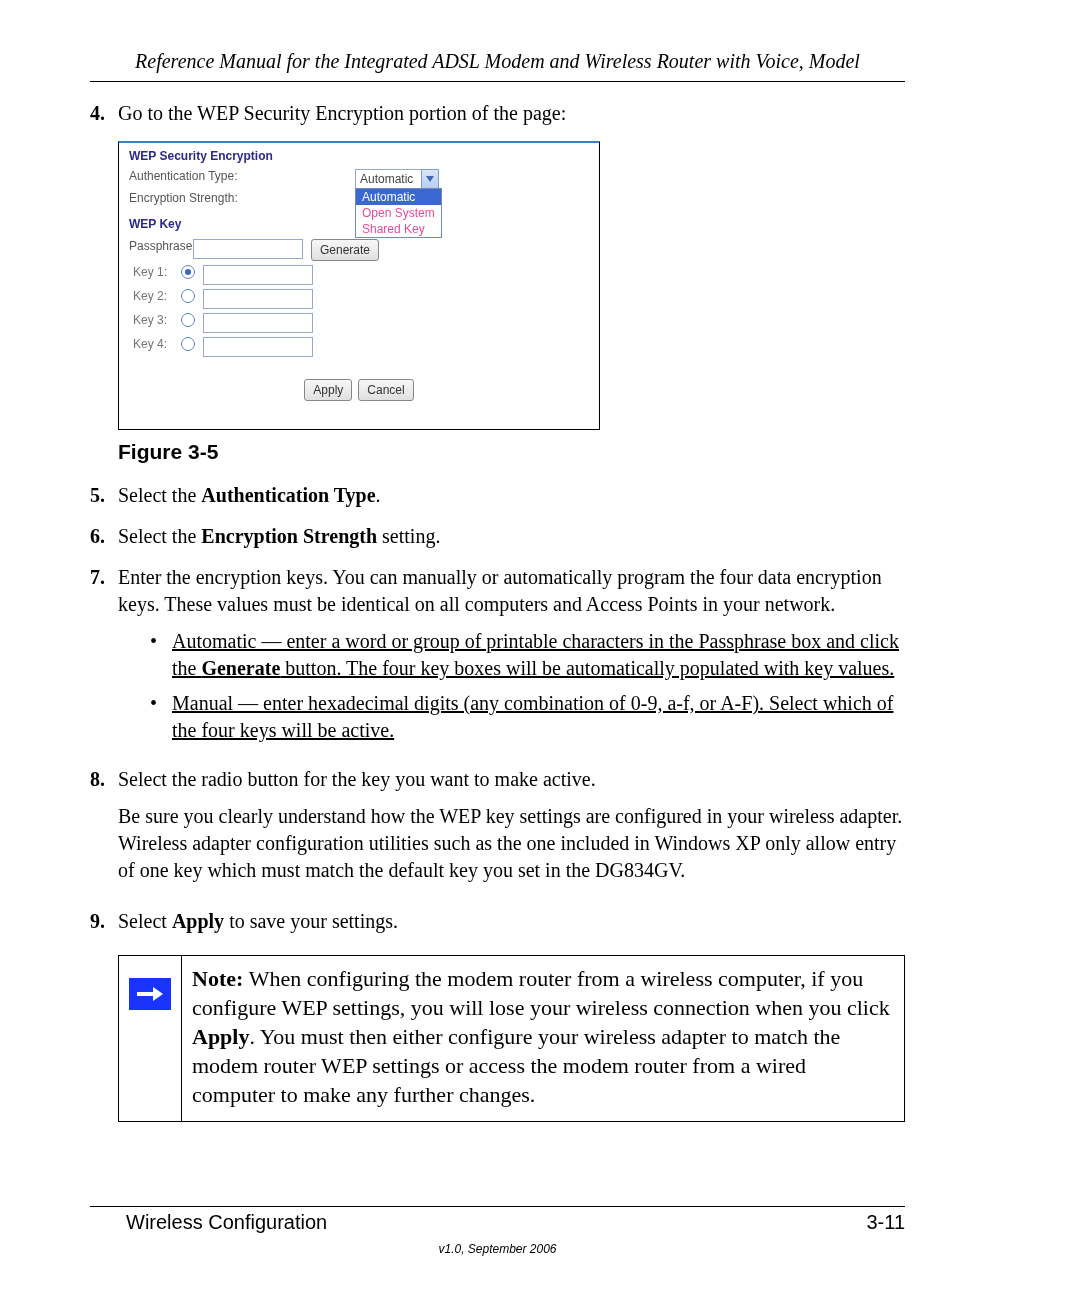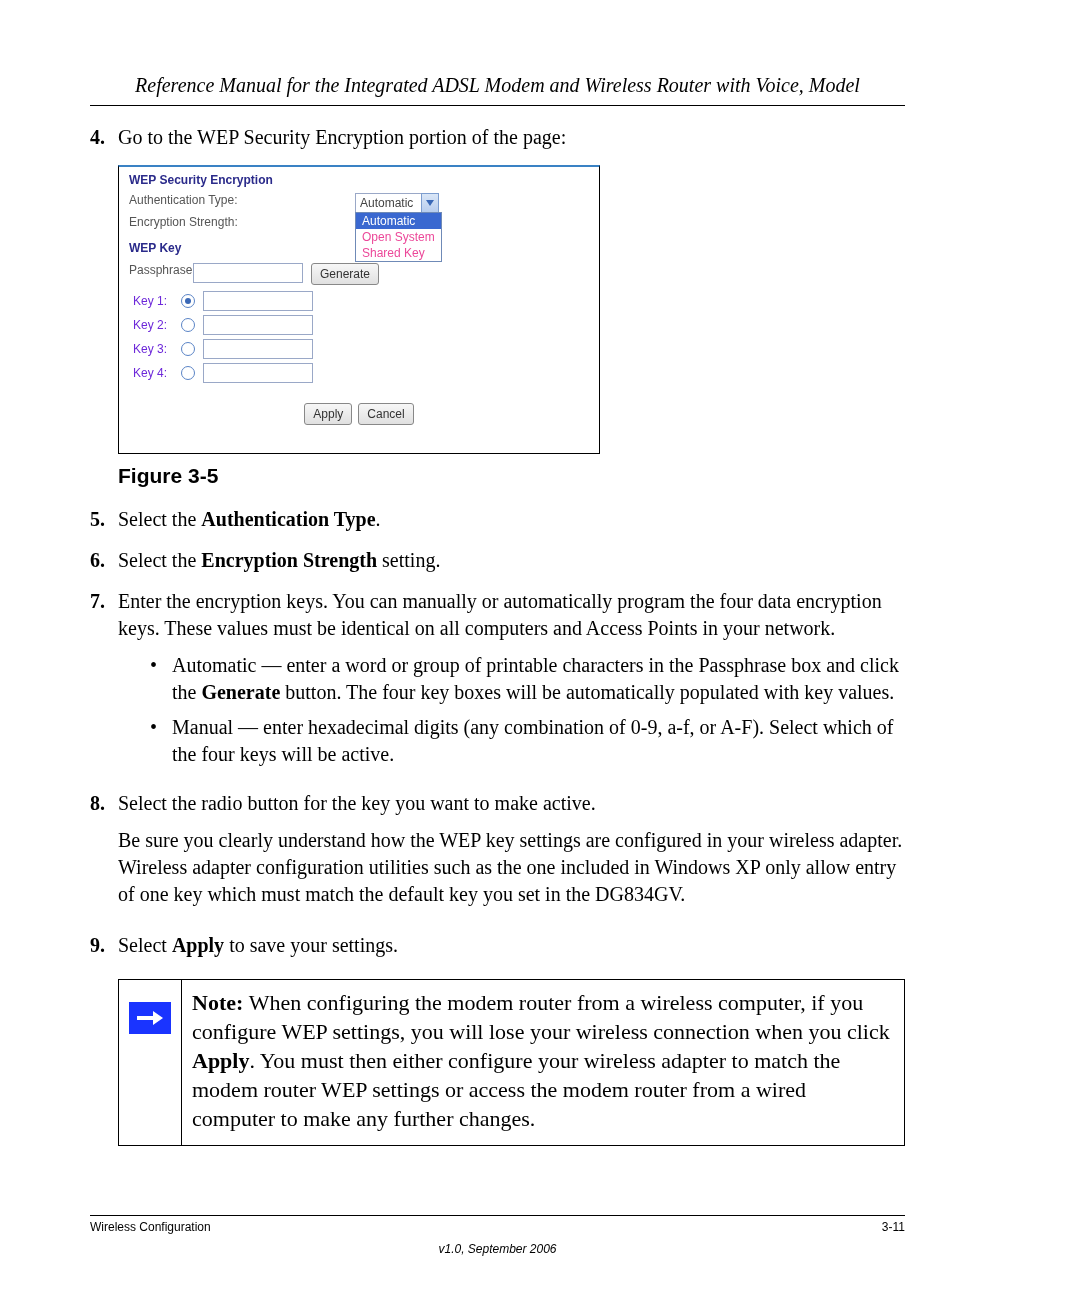--- a/index.html
+++ b/index.html
@@ -1,54 +1,54 @@
 <!DOCTYPE html>
 <html><head>
 <meta charset="utf-8">
 <style>
   html,body{margin:0;padding:0;background:#fff;font-family:"Times New Roman",Times,serif;color:#000;}
-  .page{width:995px;height:1296px;box-sizing:border-box;padding:74px 90px 40px 90px;position:relative;}
+  .page{width:995px;height:1296px;box-sizing:border-box;padding:50px 90px 40px 90px;position:relative;}
   .top-title{font-style:italic;font-size:20px;text-align:center;margin-bottom:8px;}
   .hr-top{border:none;border-top:1.5px solid #000;margin:0 0 18px 0;}
   .hr-bot{border:none;border-top:1.5px solid #000;margin:14px 0 4px 0;}
   ol.steps{list-style:none;padding:0;margin:0;font-size:20px;line-height:1.35;}
   ol.steps>li{display:flex;margin:0 0 14px 0;}
   ol.steps>li .num{font-weight:bold;min-width:28px;}
   ol.steps>li .txt{flex:1;}
   ol.steps .txt p{margin:0 0 10px 0;}
-  ul.sub{list-style:none;margin:6px 0 6px 32px;padding:0;}
+  ul.sub{list-style:none;margin:6px 0 6px 32px;padding:0;text-decoration:underline;}
   ul.sub li{position:relative;padding-left:22px;margin-bottom:8px;}
   ul.sub li::before{content:"•";position:absolute;left:0;top:0;}
   .fig-label{font-family:Arial,Helvetica,sans-serif;font-weight:bold;font-size:21px;margin:10px 0 18px 28px;}
   .note-box{display:flex;border:1.5px solid #000;margin:20px 0 0 28px;}
   .note-box .icon-cell{width:62px;border-right:1.5px solid #000;display:flex;align-items:flex-start;justify-content:center;padding-top:22px;}
   .note-box .note-text{flex:1;padding:8px 10px 12px 10px;font-size:22px;line-height:1.32;}
   .note-arrow{width:42px;height:32px;background:#1a34ff;display:flex;align-items:center;justify-content:center;}
   .note-arrow svg{display:block;}
-  .footer{font-family:Arial,Helvetica,sans-serif;font-size:12px;display:flex;justify-content:space-between;margin-top:4px;}
+  .footer{font-family:Arial,Helvetica,sans-serif;font-size:20px;display:flex;justify-content:space-between;margin-top:4px;margin-left:36px;}
   .footer-version{font-style:italic;text-align:center;font-family:Arial,Helvetica,sans-serif;font-size:12px;margin-top:8px;}
   b{font-weight:bold;}
 
   
   .shot-wrap{margin:8px 0 0 28px;width:480px;border:1px solid #000;border-top:2px solid #3a82c4;font-family:Arial,Helvetica,sans-serif;font-size:12px;background:#fff;}
   .shot-inner{padding:6px 10px 0 10px;}
   .shot-heading{color:#2a2a8a;font-weight:bold;margin-bottom:6px;}
   .shot-row{display:flex;align-items:flex-start;height:22px;color:#555;}
   .shot-label{width:226px;}
   .shot-key-sec{color:#2a2a8a;font-weight:bold;margin-top:4px;}
   .combo{position:relative;width:84px;height:20px;}
   .combo-field{box-sizing:border-box;width:84px;height:20px;border:1px solid #9aa8c7;background:#fff;color:#444;padding:0 4px;display:flex;align-items:center;font-size:12px;}
   .combo-btn{position:absolute;right:0;top:0;width:18px;height:20px;background:linear-gradient(#d9e6f7,#b8cdee);border:1px solid #7c9dcf;box-sizing:border-box;display:flex;align-items:center;justify-content:center;}
   .combo-btn svg{fill:#3a68b6;}
   .combo-list{position:absolute;left:0;top:19px;border:1px solid #6f8ab7;background:#fff;min-width:84px;box-sizing:border-box;z-index:5;}
   .combo-list div{padding:1px 6px;color:#ec4899;white-space:nowrap;}
   .combo-list .hl{background:#3a68d0;color:#fff;}
   .inline-input{border:1px solid #9aa8c7;height:20px;width:110px;box-sizing:border-box;background:#fff;}
   .btn{border:1px solid #888;background:linear-gradient(#f7f7f7,#e0e0e0);height:20px;padding:0 8px;font-size:12px;color:#333;display:inline-flex;align-items:center;cursor:default;border-radius:3px;}
-  .key-row{display:flex;align-items:center;height:24px;color:#6d28d9;margin-left:4px;}
+  .key-row{display:flex;align-items:flex-start;height:24px;color:#737373;margin-left:4px;}
   .key-row .klbl{width:48px;}
   .radio{width:12px;height:12px;border:1.5px solid #5a84c6;border-radius:50%;margin-right:8px;display:flex;align-items:center;justify-content:center;}
   .radio.sel::after{content:"";width:6px;height:6px;background:#3a68b6;border-radius:50%;}
   .key-input{border:1px solid #9aa8c7;height:20px;width:110px;box-sizing:border-box;background:#fff;}
   .shot-actions{display:flex;justify-content:center;gap:6px;padding:18px 0 28px 0;}
 </style>
 </head>
 <body>
 
 <div class="page">

